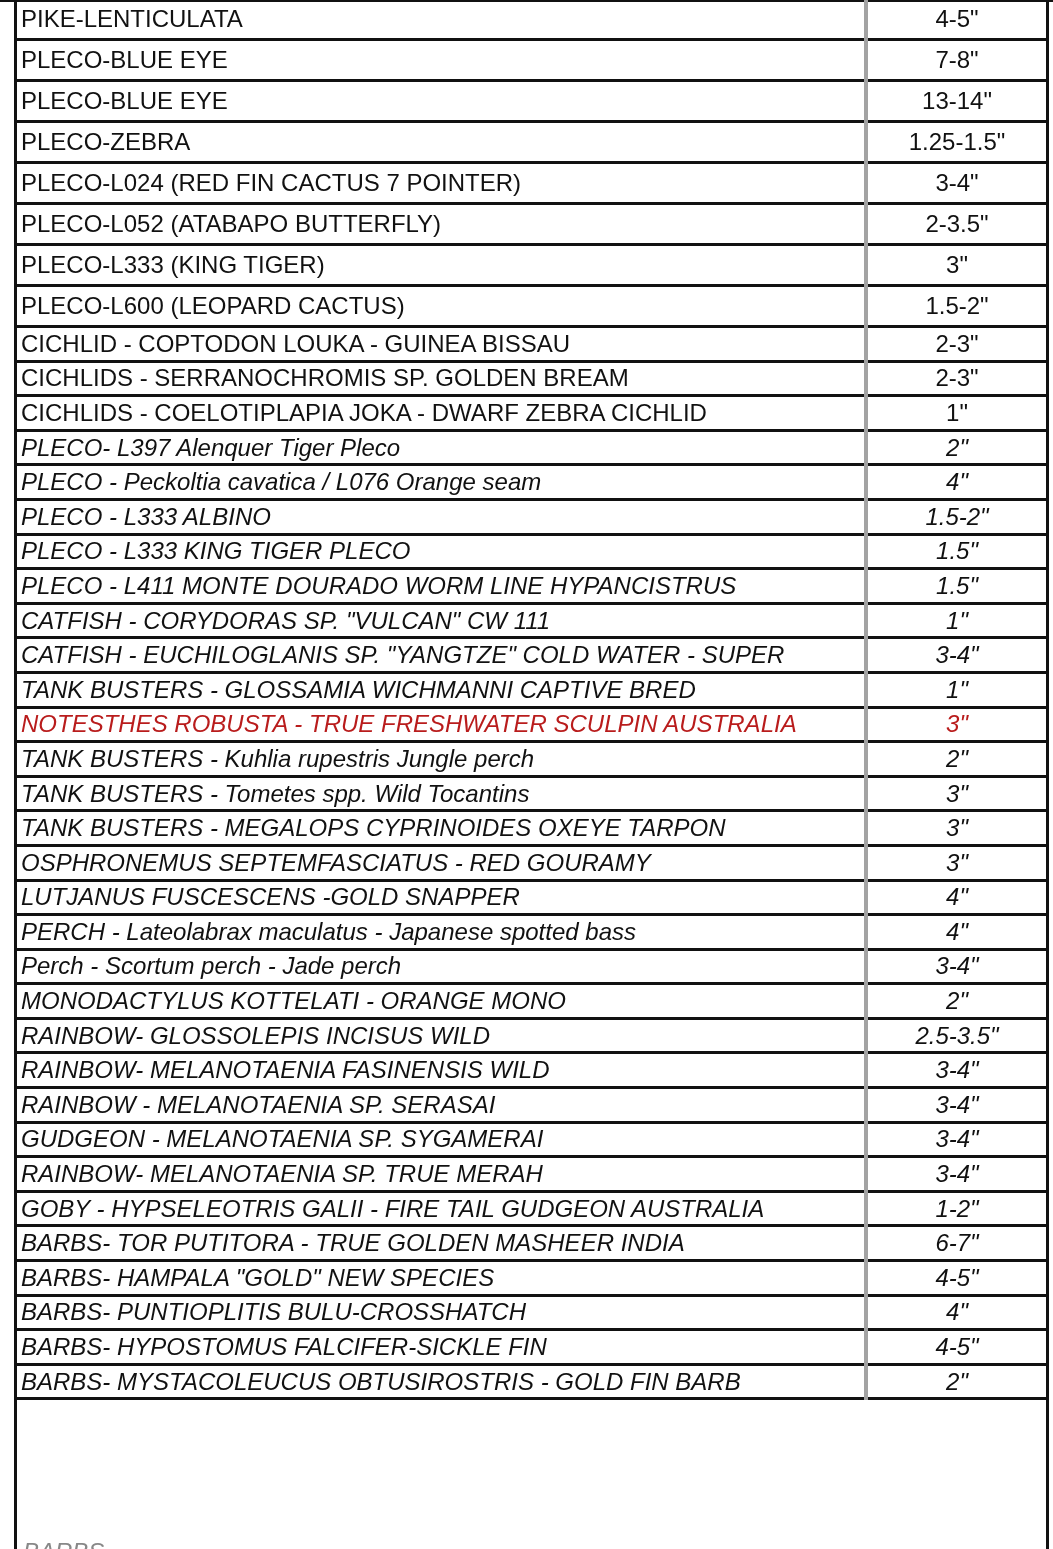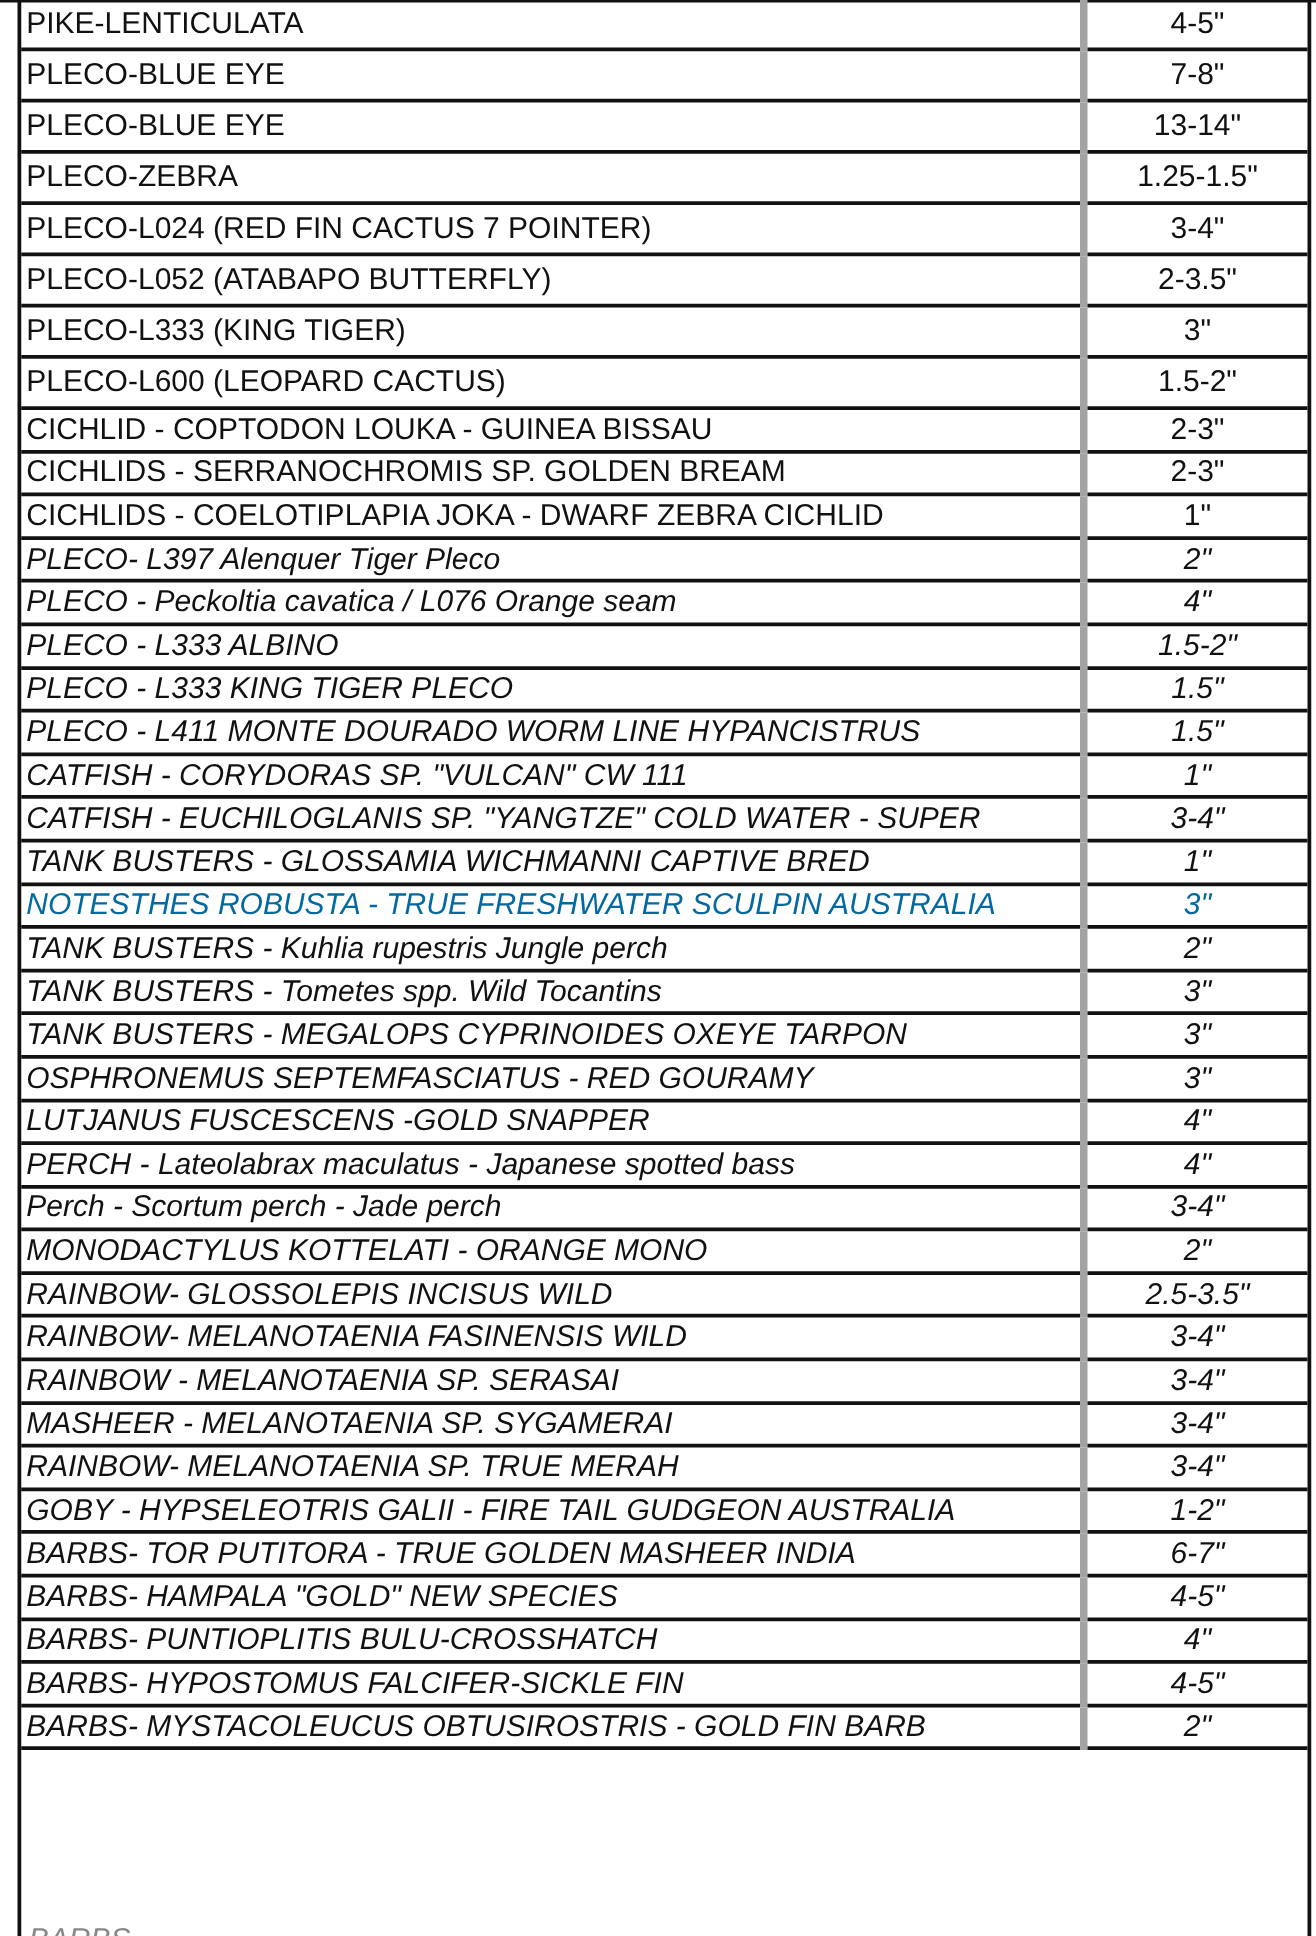--- a/index.html
+++ b/index.html
@@ -2,26 +2,26 @@
 <html><head>
 <meta charset="utf-8">
 <style>
   html, body { margin:0; padding:0; background:#fff; }
   body { width:1053px; height:1549px; overflow:hidden; position:relative; font-family:"Liberation Sans", sans-serif; color:#111; }
   .sheet { position:absolute; left:0; top:0; width:1053px; }
   .left-strip { position:absolute; left:0; top:0; width:17px; height:1549px; border-right:3px solid #111; box-sizing:border-box; }
   .right-strip { position:absolute; left:1046px; top:0; width:7px; height:1549px; border-left:3px solid #111; box-sizing:border-box; }
   table { position:absolute; left:17px; top:0; border-collapse:collapse; width:1029px; table-layout:fixed; }
   td { border-bottom:3px solid #111; padding:0; white-space:nowrap; overflow:hidden; vertical-align:middle; }
-  td.name { width:843px; padding-left:4px; font-size:24px; border-right:6px solid #a3a3a3; }
+  td.name { width:843px; padding-left:4px; font-size:24px; border-right:4px solid #a3a3a3; }
   td.size { text-align:center; font-size:24px; }
   tr.tall td { height:38px; }
   tr.std td { height:31.6px; }
   tr.italic td { font-style:italic; }
-  tr.alert td { color:#0369a1;font-style:italic; }
+  tr.alert td { color:#b91c1c;font-style:italic; }
   .top-line { position:absolute; left:0; top:0; width:1053px; height:2px; background:#111; }
   .cut-row { position:absolute; left:17px; top:1540px; width:1029px; height:9px; overflow:hidden; }
   .cut-row .cut-text { position:absolute; left:6px; top:-2px; font-size:24px; font-style:italic; color:#888; }
 </style>
 </head>
 <body>
 
 <div class="sheet">
   <div class="top-line"></div>
   <div class="left-strip"></div>
@@ -145,21 +145,21 @@
         </tr>
         <tr class="std italic">
           <td class="name">RAINBOW- MELANOTAENIA FASINENSIS WILD</td>
           <td class="size">3-4"</td>
         </tr>
         <tr class="std italic">
           <td class="name">RAINBOW - MELANOTAENIA SP. SERASAI</td>
           <td class="size">3-4"</td>
         </tr>
         <tr class="std italic">
-          <td class="name">MASHEER - MELANOTAENIA SP. SYGAMERAI</td>
+          <td class="name">GUDGEON - MELANOTAENIA SP. SYGAMERAI</td>
           <td class="size">3-4"</td>
         </tr>
         <tr class="std italic">
           <td class="name">RAINBOW- MELANOTAENIA SP. TRUE MERAH</td>
           <td class="size">3-4"</td>
         </tr>
         <tr class="std italic">
           <td class="name">GOBY - HYPSELEOTRIS GALII - FIRE TAIL GUDGEON AUSTRALIA</td>
           <td class="size">1-2"</td>
         </tr>

